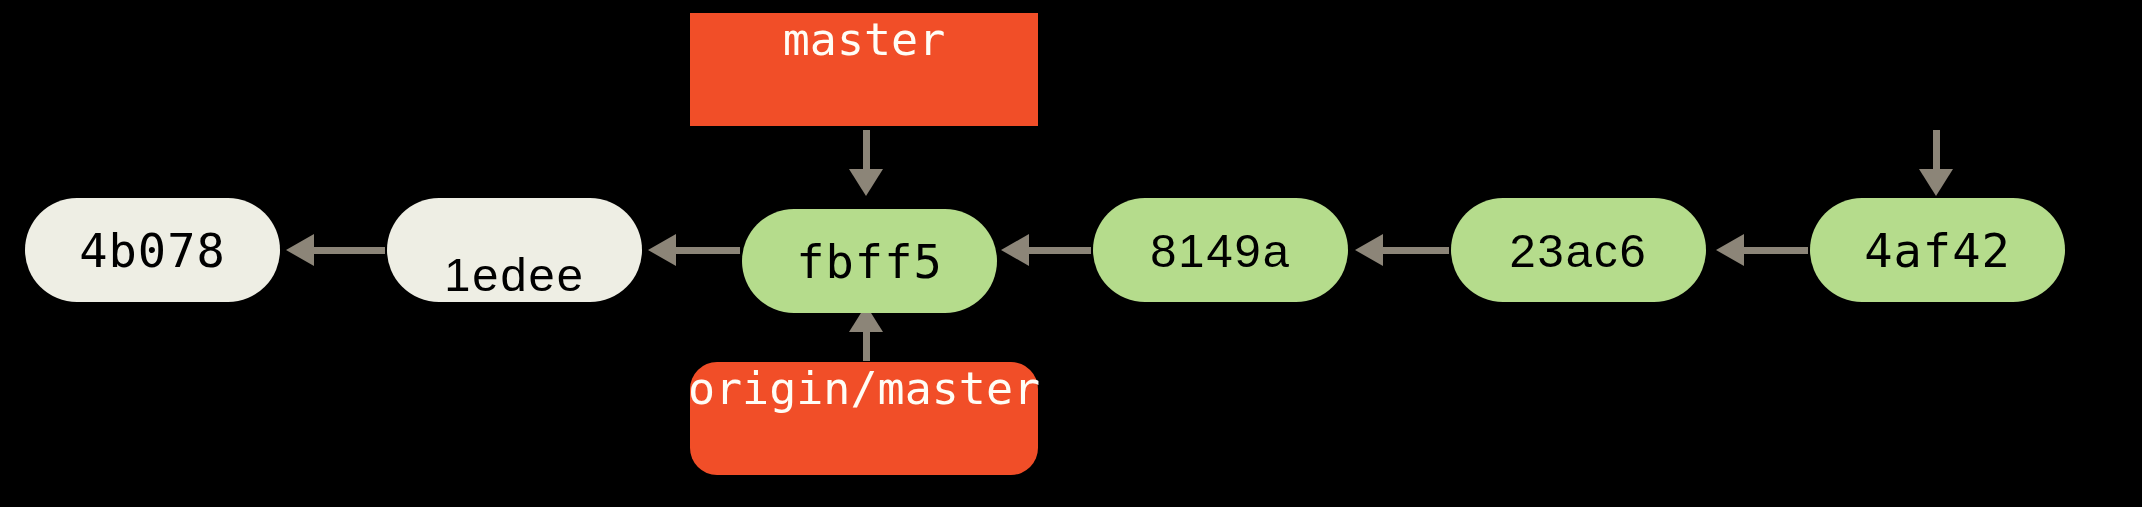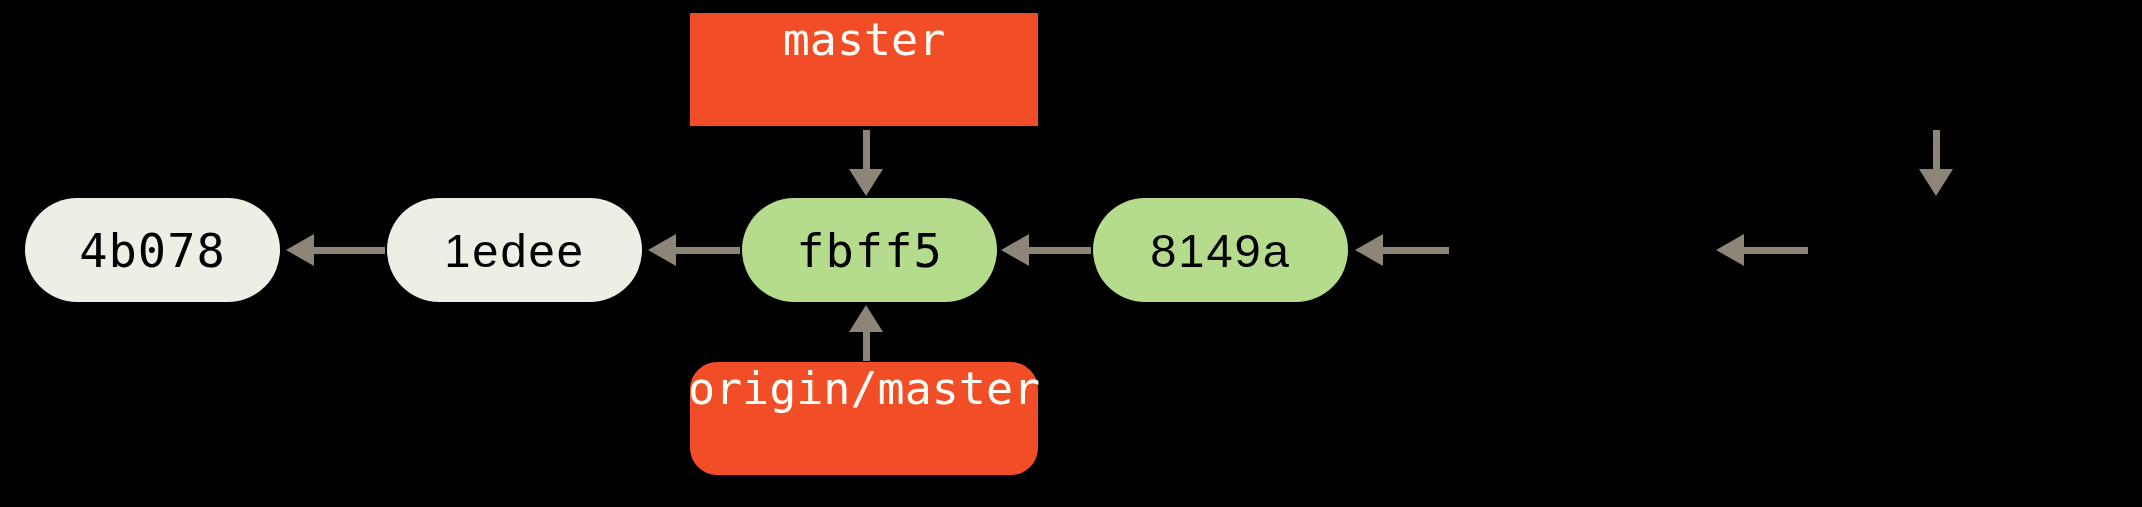--- a/index.html
+++ b/index.html
@@ -31,22 +31,22 @@
     font-size: 47px;
     color: #000000;
     letter-spacing: 1px;
   }
   .fill-cream { background: #EEEEE4; }
   .fill-green { background: #B5DC8C; }
   .font-mono .commit-id { font-family: "DejaVu Sans Mono", monospace; }
   .font-sans .commit-id { font-family: "Liberation Sans", "DejaVu Sans", sans-serif; letter-spacing: 2px; }
 
   #commit-0 { left: 25px; }
-  #commit-1 { left: 387px; }
-  #commit-2 { left: 742px; }
+  #commit-1 { left: 387px; align-items: flex-end; }
+  #commit-2 { left: 742px; margin-top: 11px; }
   #commit-3 { left: 1093px; text-align: center; }
   #commit-4 { left: 1451px; }
   #commit-5 { left: 1810px; }
 
   
   .ref-label {
     position: absolute;
     height: 113px;
     background: #F14E28;
     display: flex;
@@ -146,20 +146,26 @@
   </div>
   <div class="commit fill-cream font-sans" id="commit-1">
     <span class="commit-id">1edee</span>
   </div>
   <div class="commit fill-green font-mono" id="commit-2">
     <span class="commit-id">fbff5</span>
   </div>
   <div class="commit fill-green font-sans" id="commit-3">
     <span class="commit-id">8149a</span>
   </div>
+  <div class="commit fill-green font-sans" id="commit-4">
+    <span class="commit-id">23ac6</span>
+  </div>
+  <div class="commit fill-green font-mono" id="commit-5">
+    <span class="commit-id">4af42</span>
+  </div>
 
   <div class="harrow" id="harrow-0">
     <div class="head-left"></div>
     <div class="shaft"></div>
   </div>
   <div class="harrow" id="harrow-1">
     <div class="head-left"></div>
     <div class="shaft"></div>
   </div>
   <div class="harrow" id="harrow-2">

